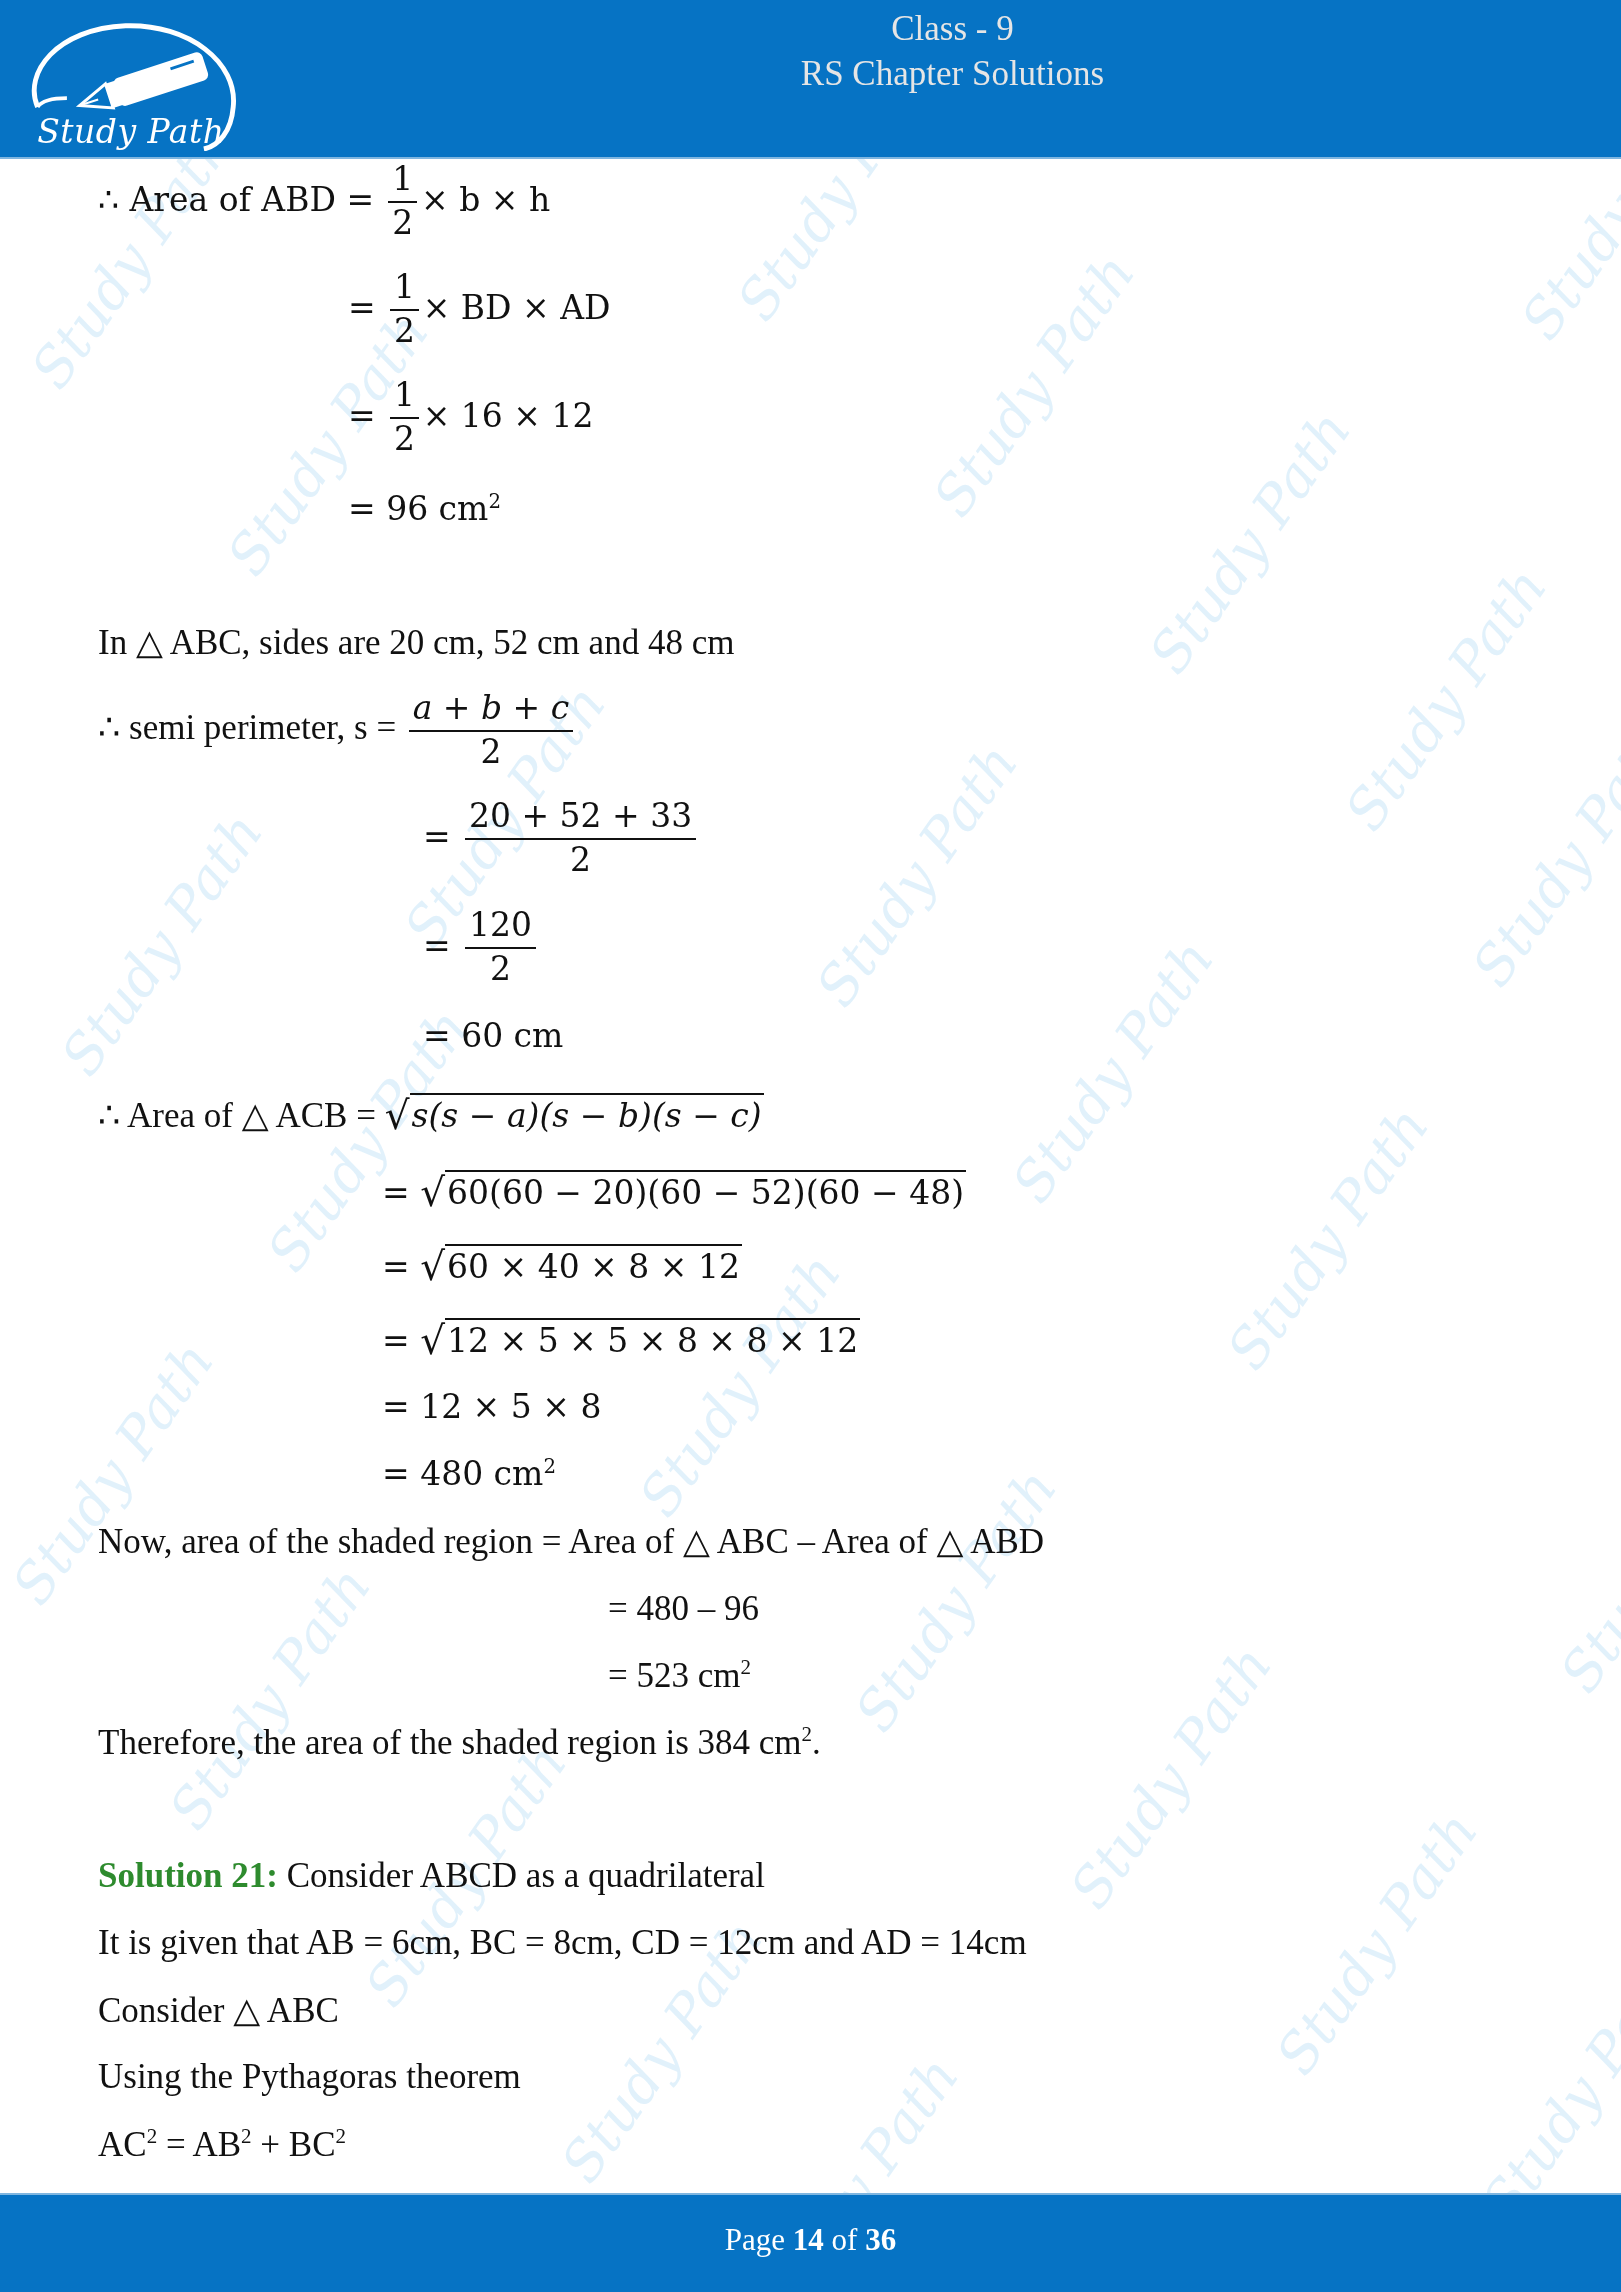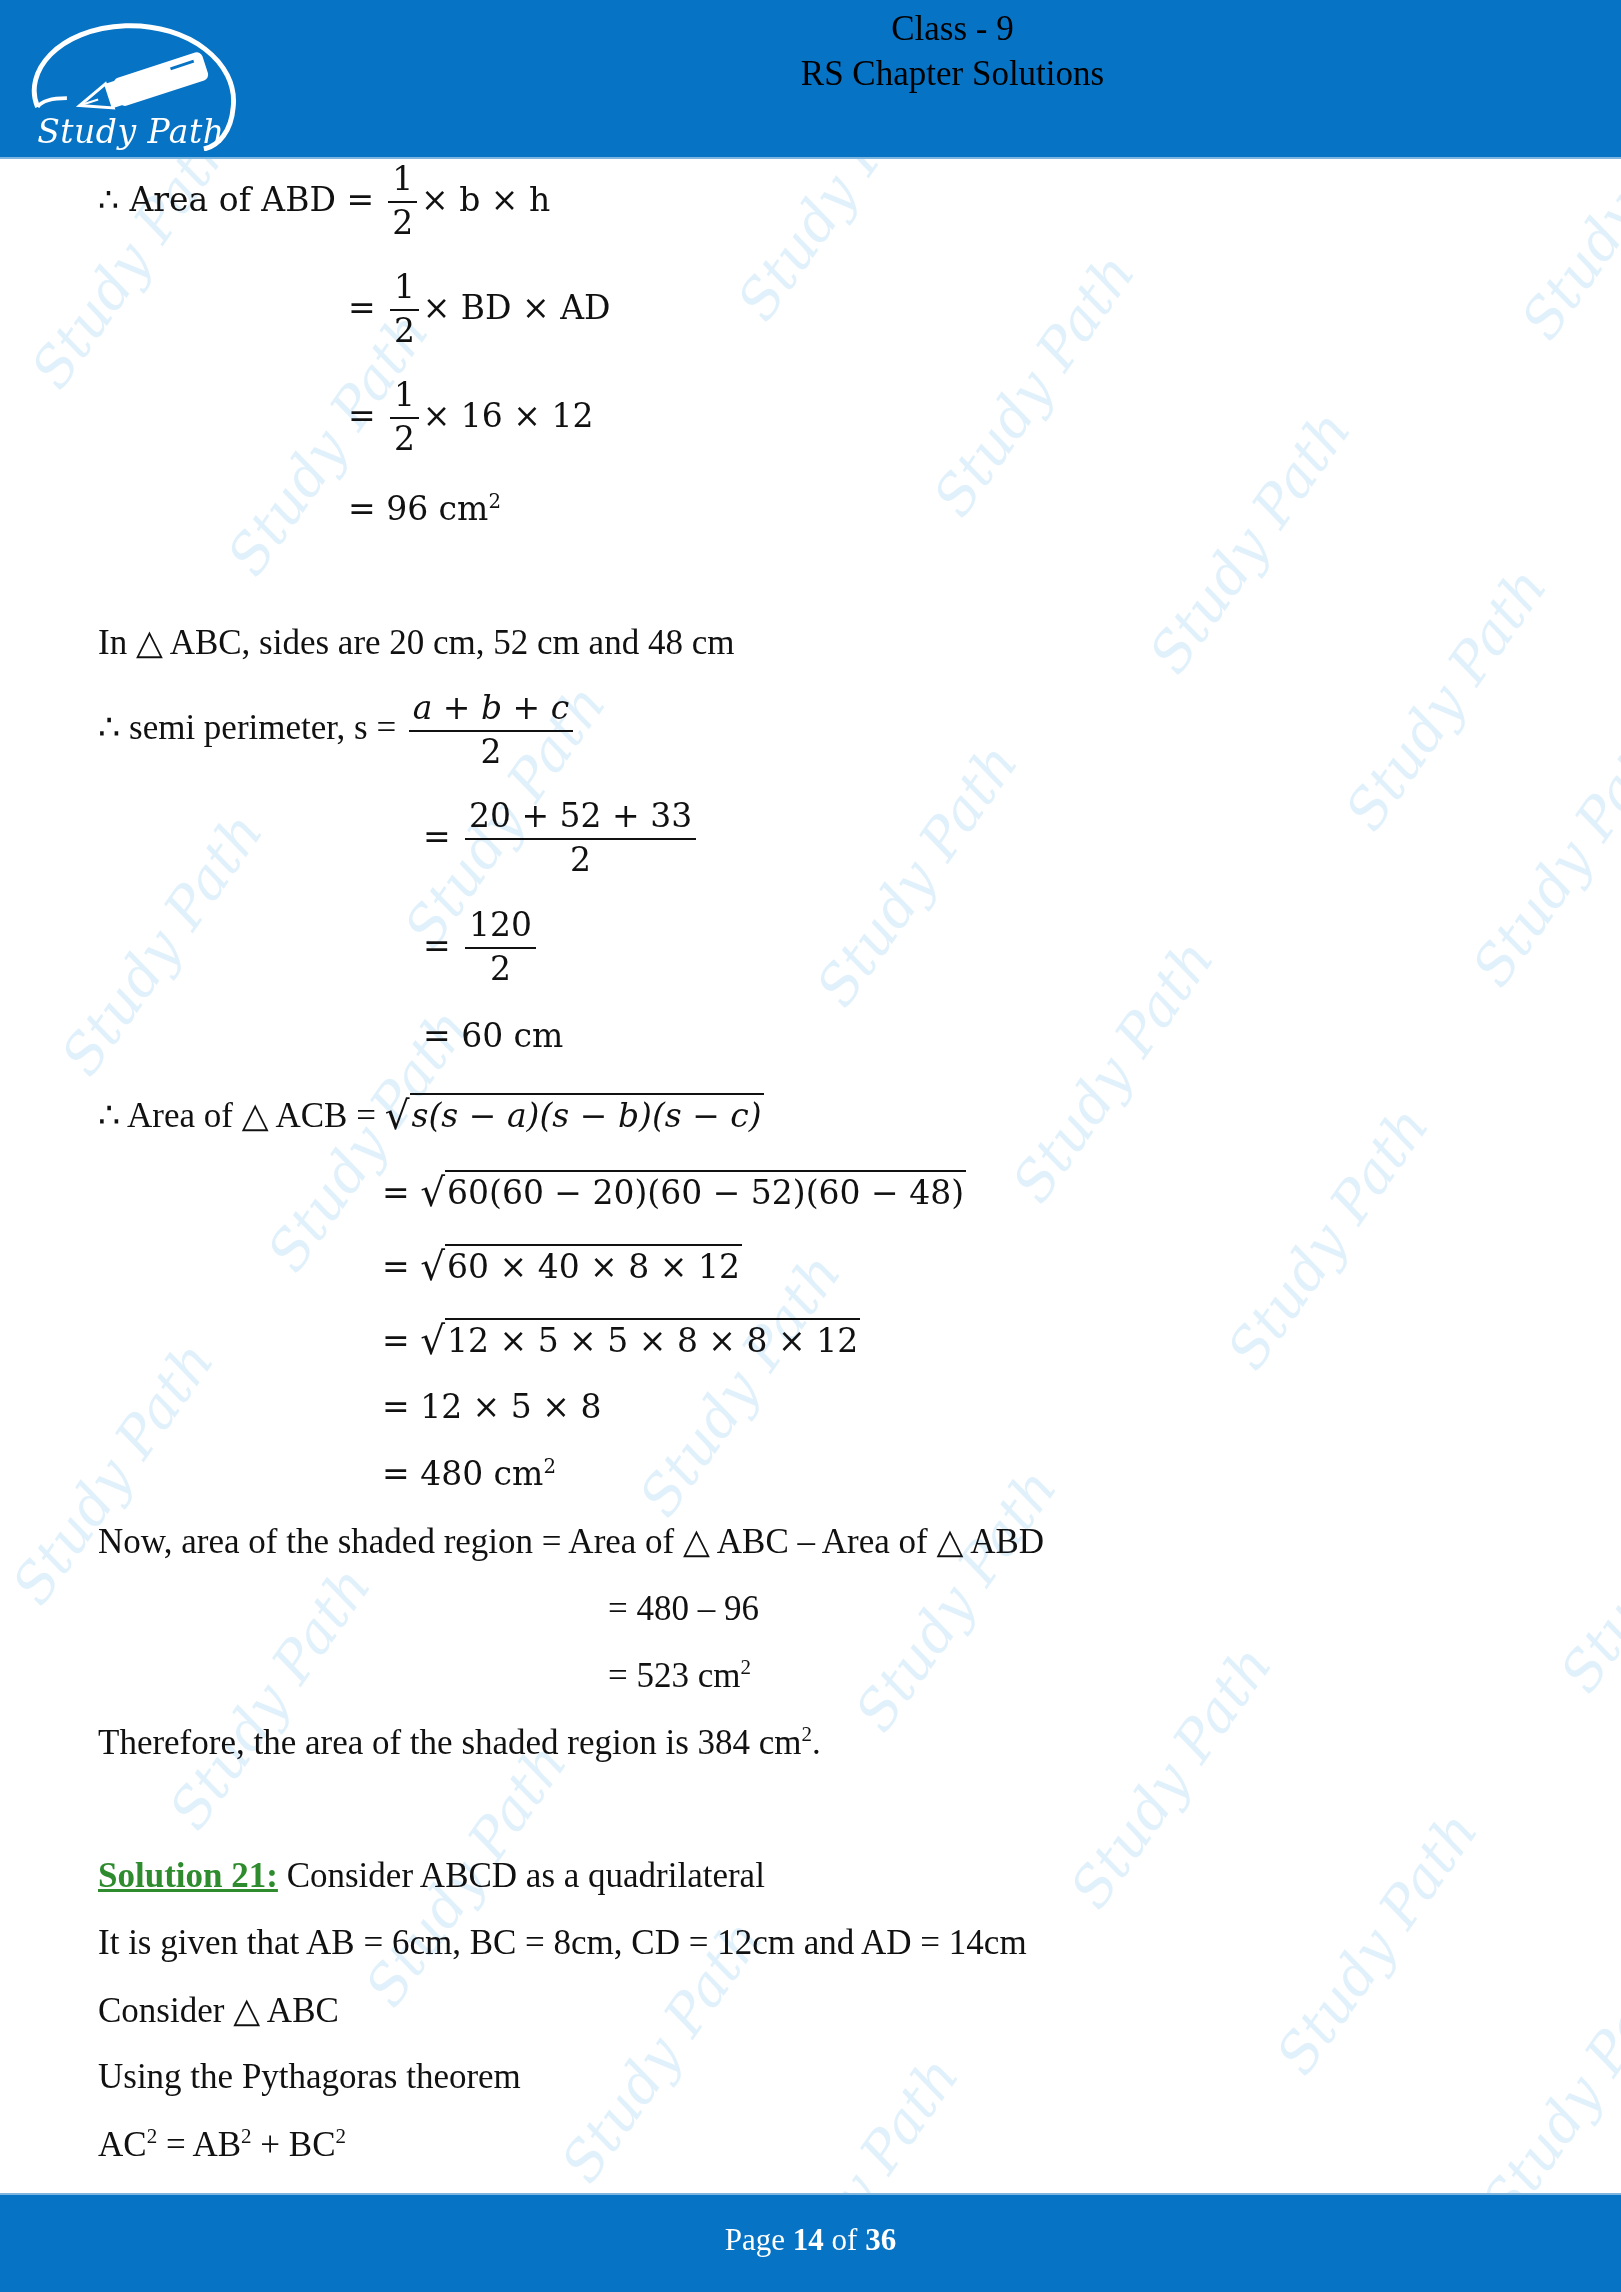--- a/index.html
+++ b/index.html
@@ -15,21 +15,21 @@
     border-bottom:2.9px solid #7fb6e0;
   }
   .logo { position:absolute; left:17.6px; top:13.7px; width:225px; height:137px; }
   .logo-text {
     position:absolute; left:19.6px; top:98px; width:216px;
     font-family:"DejaVu Serif", serif; font-style:italic;
     color:#ffffff; font-size:33px; letter-spacing:0.5px;
   }
   .header-lines {
     position:absolute; left:323px; right:0; top:5.9px; text-align:center;
-    color:#000000; font-family:"Liberation Serif", serif;
+    color:#e5e5e5; font-family:"Liberation Serif", serif;
   }
   .header-lines div { font-size:35px; line-height:45px; }
   .header-lines .l1 { margin-left:-39px; }
   .header-lines .l2 { margin-left:-39px; }
   .header-lines .l3 { margin-left:-39px; }
 
   .footer {
     position:absolute; left:0; top:2193px; width:1621px; height:100px;
     background:#0673c4; border-top:2.9px solid #7fb6e0;
   }
@@ -55,21 +55,21 @@
     display:inline-block; vertical-align:middle; text-align:center;
     margin:0 3.9px; line-height:1.05;
   }
   .frac .num, .frac .den { display:block; padding:0 3.9px; }
   .frac .num { border-bottom:2.5px solid #111; padding-bottom:3.9px; }
   .frac .den { padding-top:3.9px; }
   .sqrt { display:inline-block; position:relative; }
   .sqrt .rad { font-size:39px; vertical-align:-2px; }
   .sqrt .body { border-top:2.5px solid #111; padding:3.9px 2px 0 2px; display:inline-block; }
   sup { font-size:60%; vertical-align:super; line-height:0; }
-  .green { color:#2e8b2e; font-weight:bold;text-decoration:underline; }
+  .green { color:#2e8b2e; font-weight:bold; }
 </style>
 </head>
 <body>
 
 <div>
   <span class="watermark" style="left:-19.6px;top:225px">Study Path</span>
   <span class="watermark" style="left:176px;top:412px">Study Path</span>
   <span class="watermark" style="left:686px;top:157px">Study Path</span>
   <span class="watermark" style="left:882px;top:353px">Study Path</span>
   <span class="watermark" style="left:1098px;top:510px">Study Path</span>

